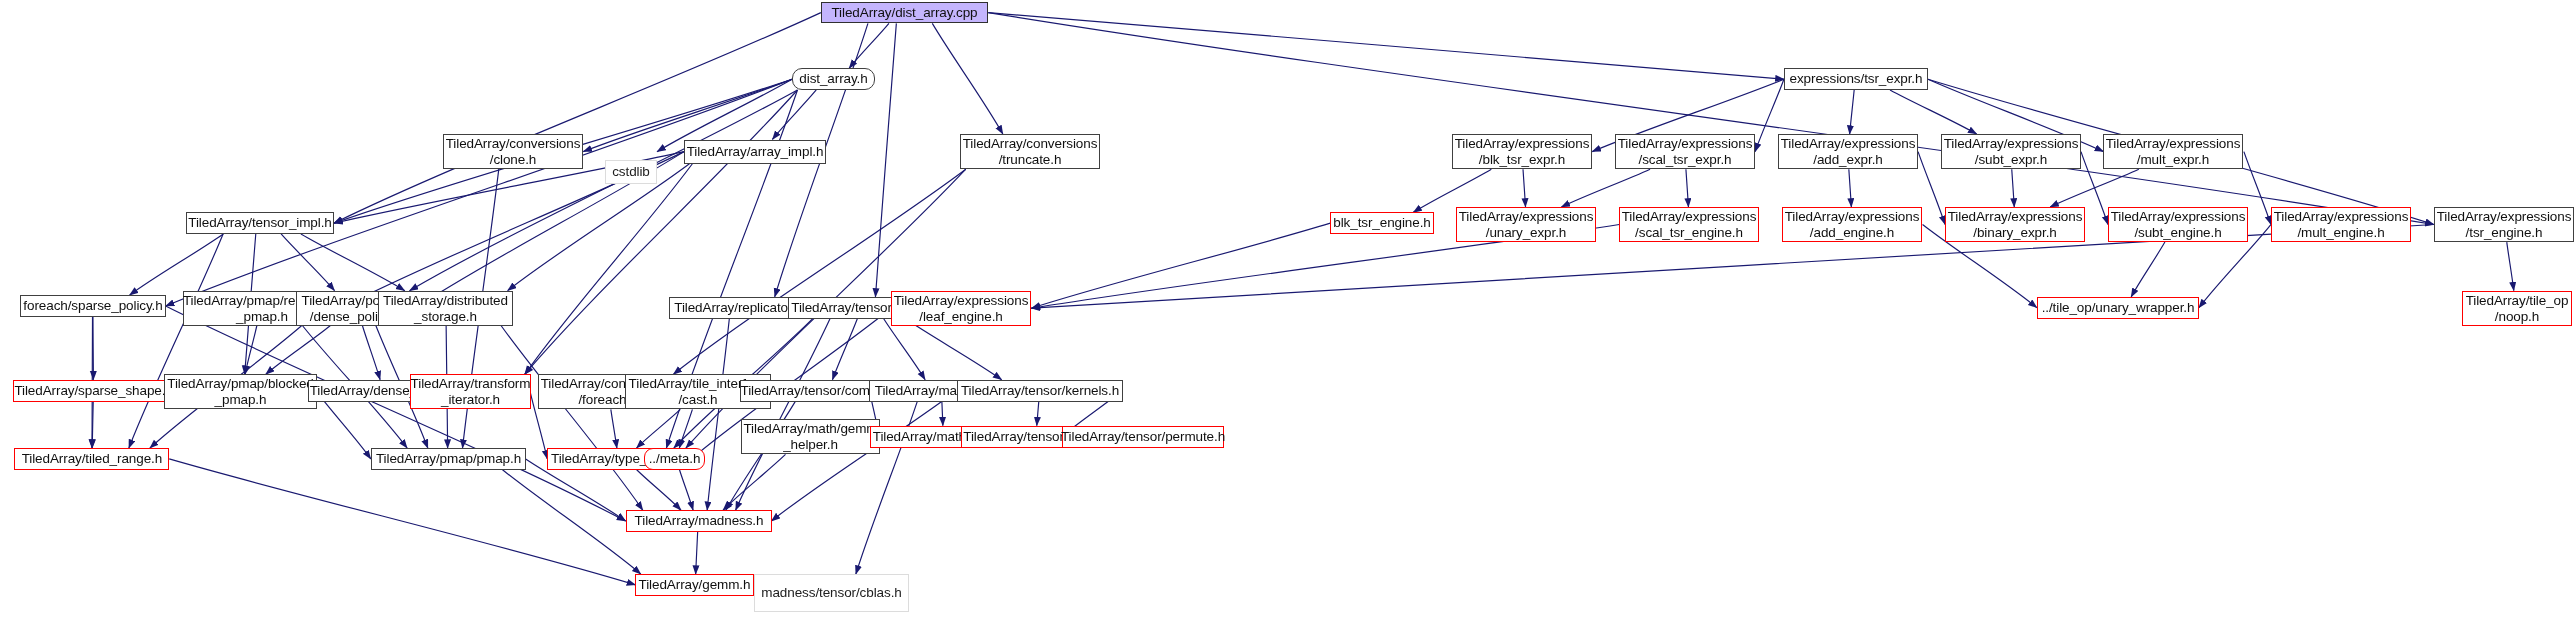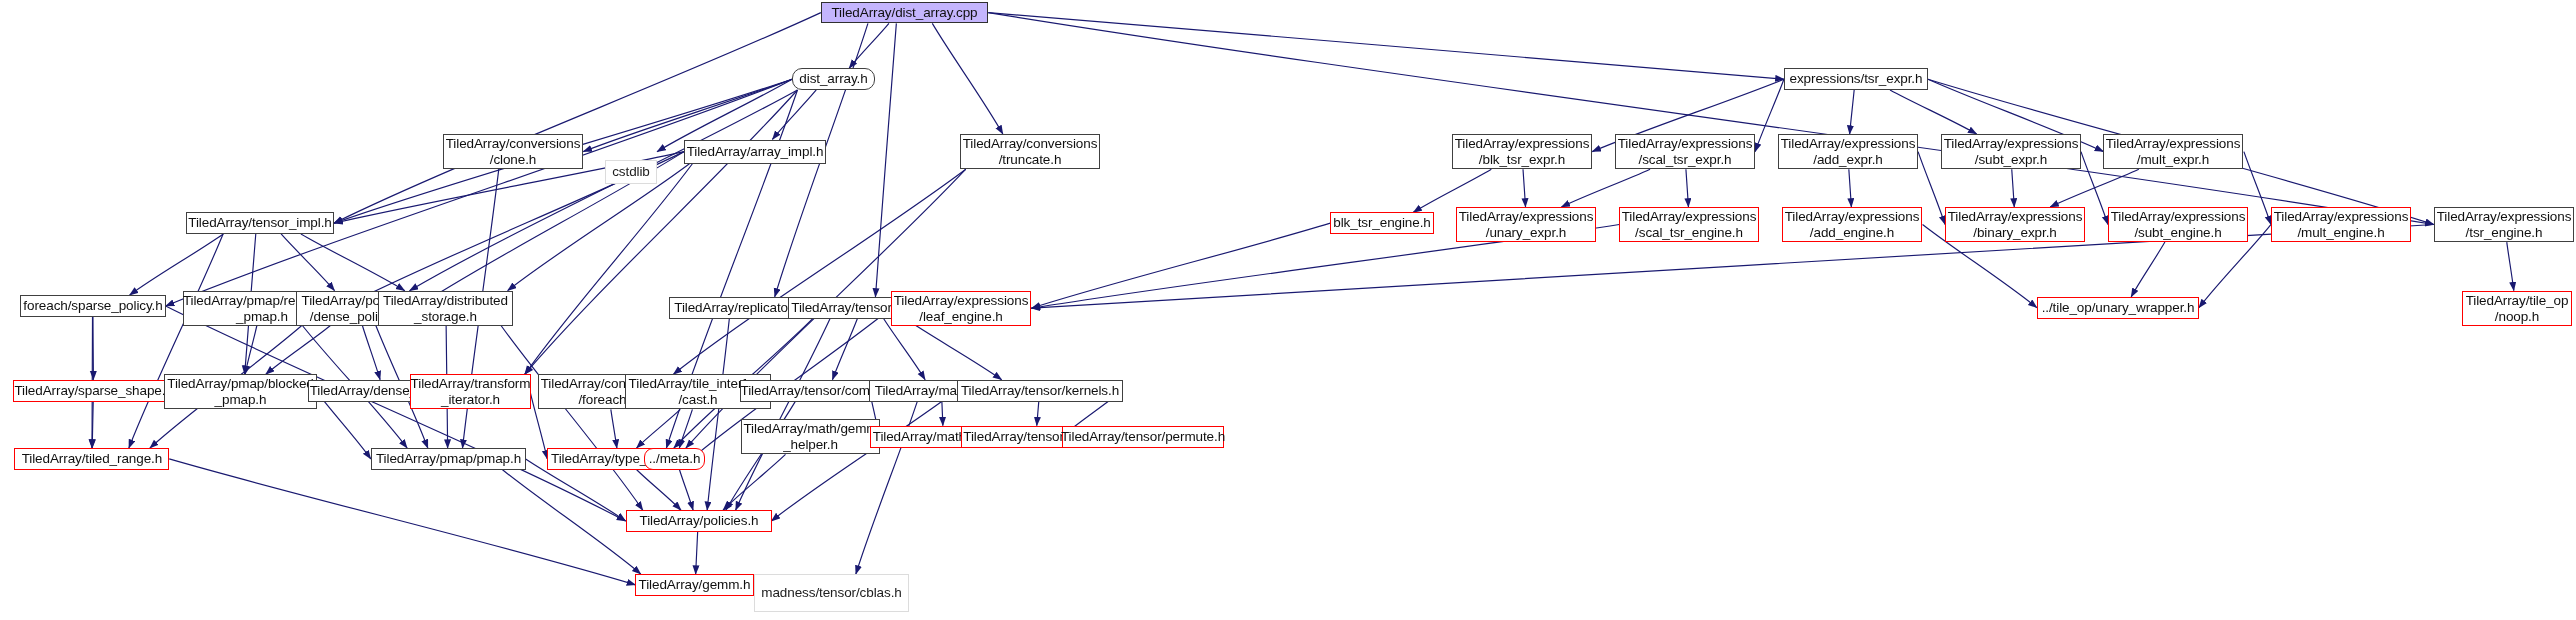--- a/index.html
+++ b/index.html
@@ -223,18 +223,18 @@
       <div class="gnode" style="left: 957px; top: 380px; width: 166px; height: 21.6px;"><span class="lbl">TiledArray/tensor/kernels.h</span></div>
       <div class="gnode" style="left: 741px; top: 419px; width: 139px; height: 35px;"><span class="lbl">TiledArray/math/gemm
 _helper.h</span></div>
       <div class="gnode red" style="left: 870px; top: 426px; width: 146px; height: 21.6px;"><span class="lbl">TiledArray/math/eigen.h</span></div>
       <div class="gnode red" style="left: 961px; top: 426px; width: 149px; height: 21.6px;"><span class="lbl">TiledArray/tensor/utility.h</span></div>
       <div class="gnode red" style="left: 1062px; top: 426px; width: 162px; height: 21.6px;"><span class="lbl">TiledArray/tensor/permute.h</span></div>
       <div class="gnode red" style="left: 14.4px; top: 448px; width: 155px; height: 21.6px;"><span class="lbl">TiledArray/tiled_range.h</span></div>
       <div class="gnode" style="left: 371px; top: 448px; width: 155px; height: 21.6px;"><span class="lbl">TiledArray/pmap/pmap.h</span></div>
       <div class="gnode red" style="left: 547px; top: 448px; width: 144px; height: 21.6px;"><span class="lbl">TiledArray/type_traits.h</span></div>
       <div class="gnode red" style="left: 644px; top: 448px; width: 61px; height: 21.6px; border-radius: 9px;"><span class="lbl">../meta.h</span></div>
-      <div class="gnode red" style="left: 626px; top: 510px; width: 146px; height: 21.6px;"><span class="lbl">TiledArray/policies.h</span></div>
+      <div class="gnode red" style="left: 626px; top: 510px; width: 146px; height: 21.6px;"><span class="lbl">TiledArray/madness.h</span></div>
       <div class="gnode red" style="left: 635px; top: 574px; width: 119px; height: 21.6px;"><span class="lbl">TiledArray/gemm.h</span></div>
       <div class="gnode faint" style="left: 754px; top: 574px; width: 155px; height: 38px;"><span class="lbl">madness/tensor/cblas.h</span></div>
     </div>
 </div>
 
 
 </body></html>

